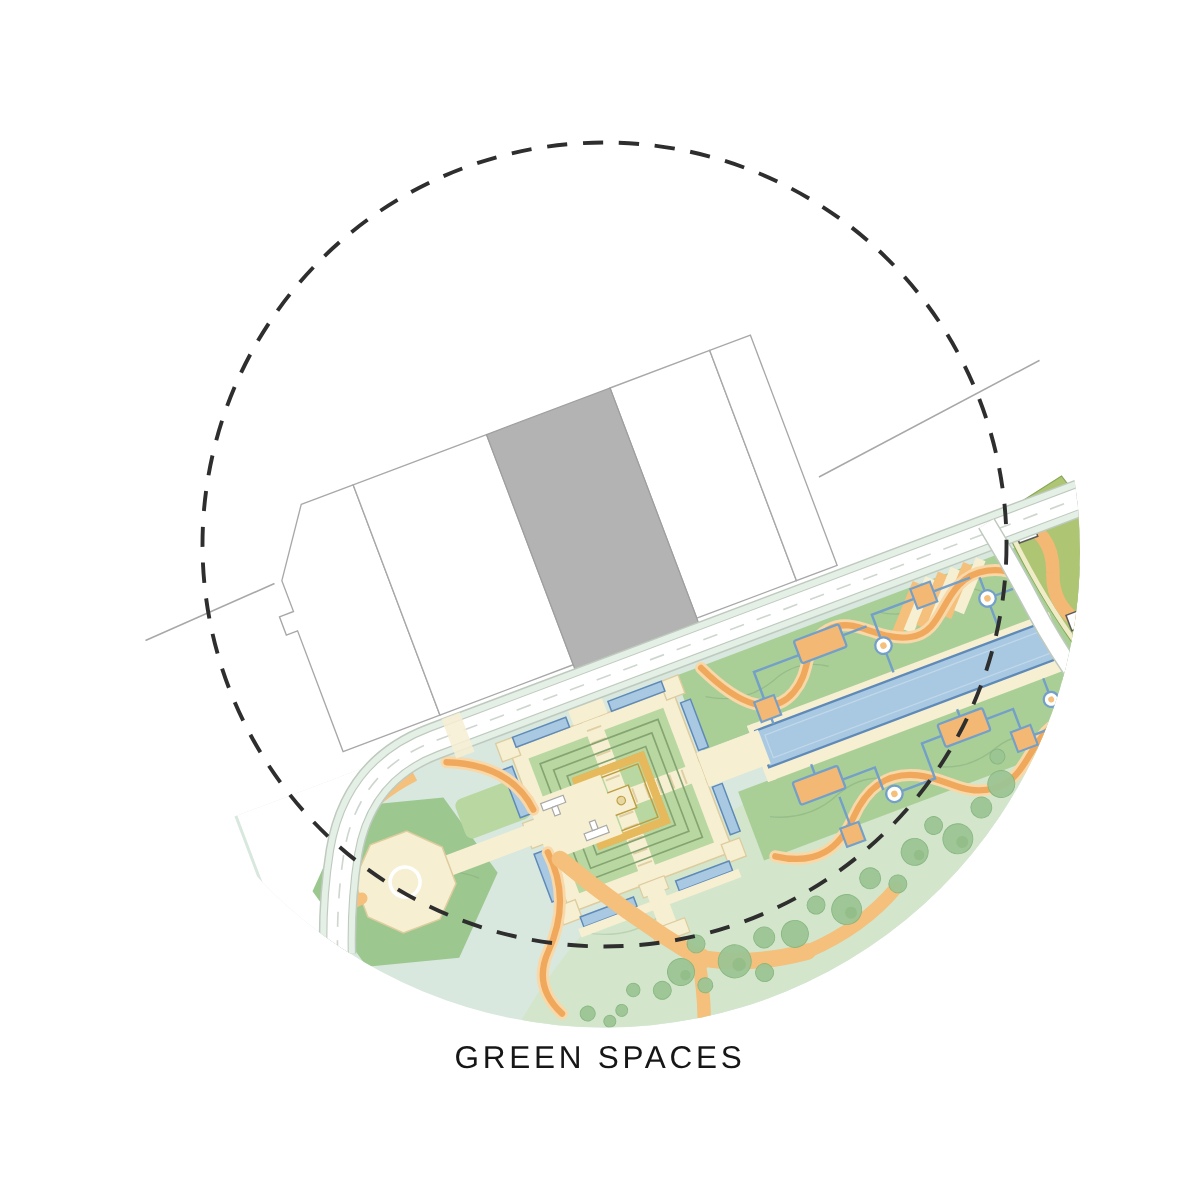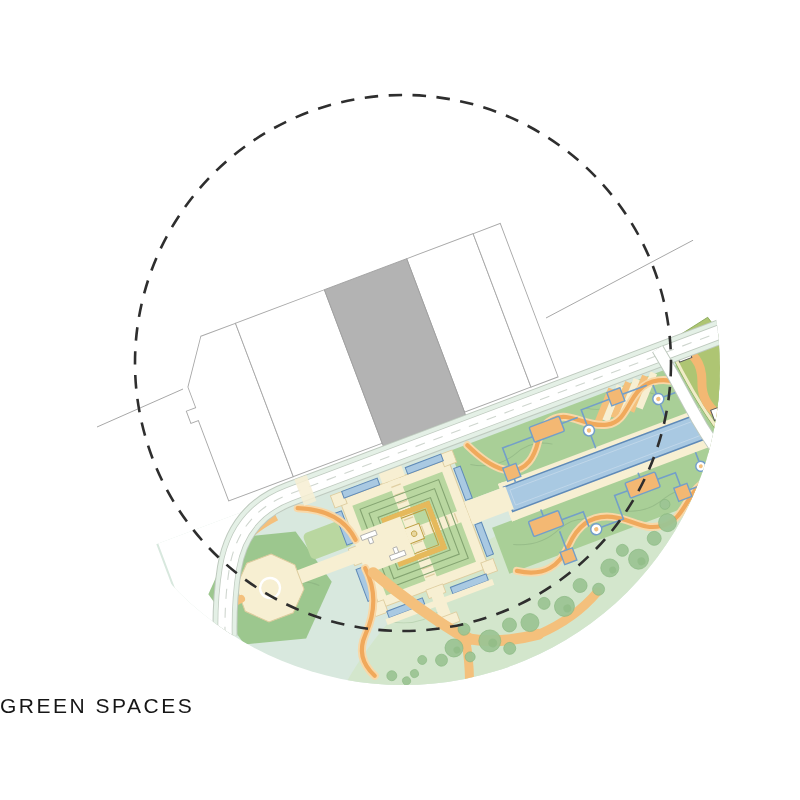--- a/index.html
+++ b/index.html
@@ -1,21 +1,21 @@
 <!DOCTYPE html>
 <html style="--dash: #2e2e2e; --captioncolor: #161616; --outline: #a8a8a8; --buildgray: #b3b3b3; --roadline: #bfcabf; --roadedge: #e4f0e6; --mint: #d8e8de; --stripgreen: #a9cf97; --quadgreen: #b9d7a0; --quadline: #84a471; --hexgreen: #9cc78e; --meadow: #d3e6cc; --tree: #9cc594; --treedark: #8cb983; --contour: #86ab7c; --cream: #f7efd2; --creamline: #ddcc9e; --gold: #e5b95c; --golddark: #bd9f42; --water: #a9c9e2; --waterline: #5f8ab8; --blue: #739fc9; --orangepath: #f0a95c; --orangehalo: #f8d8a8; --orangeband: #f4c07c; --platform: #f3b873; --olive: #aec573;"><head>
 <meta charset="utf-8">
 <style>
   html,body{margin:0;padding:0;background:#ffffff;}
   body{width:800px;height:800px;position:relative;overflow:hidden;
        font-family:"Liberation Sans", sans-serif;}
   .stage{position:absolute;inset:0;}
   svg{display:block;}
   .caption{
-    position:absolute;left:0;top:694px;width:800px;
+    position:absolute;left:0;top:694px;width:800px;text-align:center;
     font-size:21px;letter-spacing:2.5px;color:var(--captioncolor,#161616);
     font-weight:400;
   }
   
   .fc{fill:var(--cream,#f7efd2)} .fq{fill:var(--quadgreen,#b9d7a0)}
   .fs{fill:var(--stripgreen,#a9cf97)} .fh{fill:var(--hexgreen,#9cc78e)}
   .fm{fill:var(--mint,#d8e8de)} .fme{fill:var(--meadow,#d3e6cc)}
   .ft{fill:var(--tree,#9cc594)} .ftd{fill:var(--treedark,#8cb983)}
   .fw{fill:var(--water,#a9c9e2)} .fo{fill:var(--platform,#f3b873)}
   .fol{fill:var(--olive,#aec573)} .fg{fill:var(--buildgray,#b3b3b3)}

